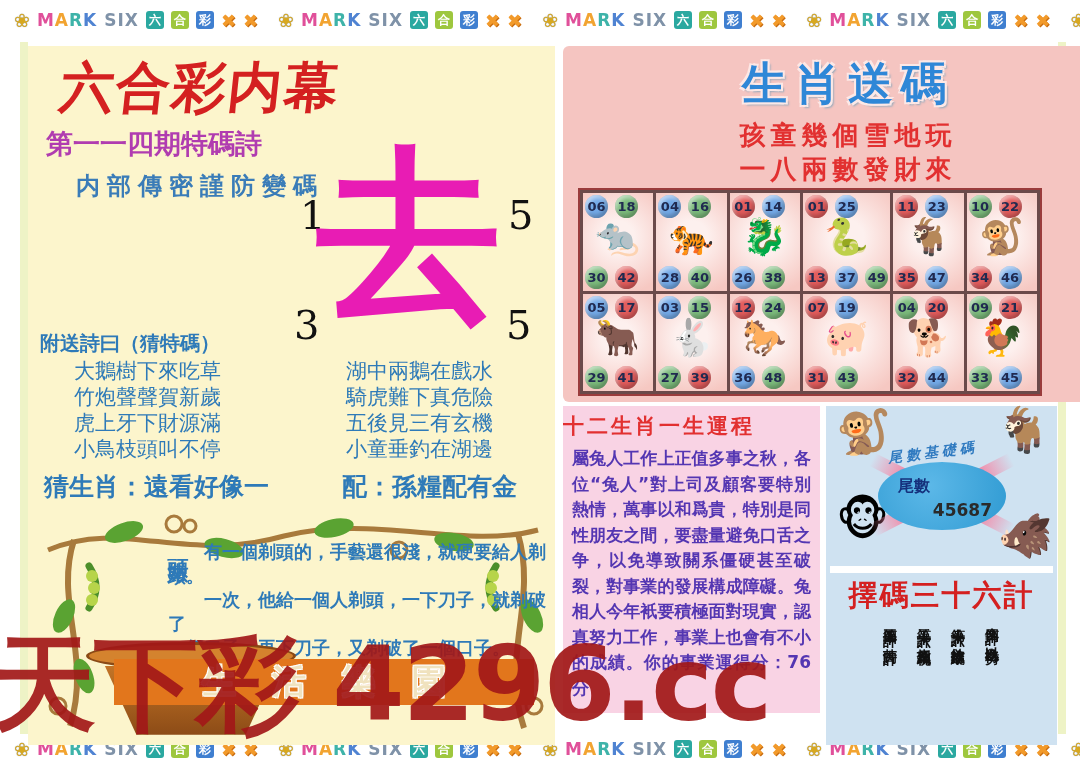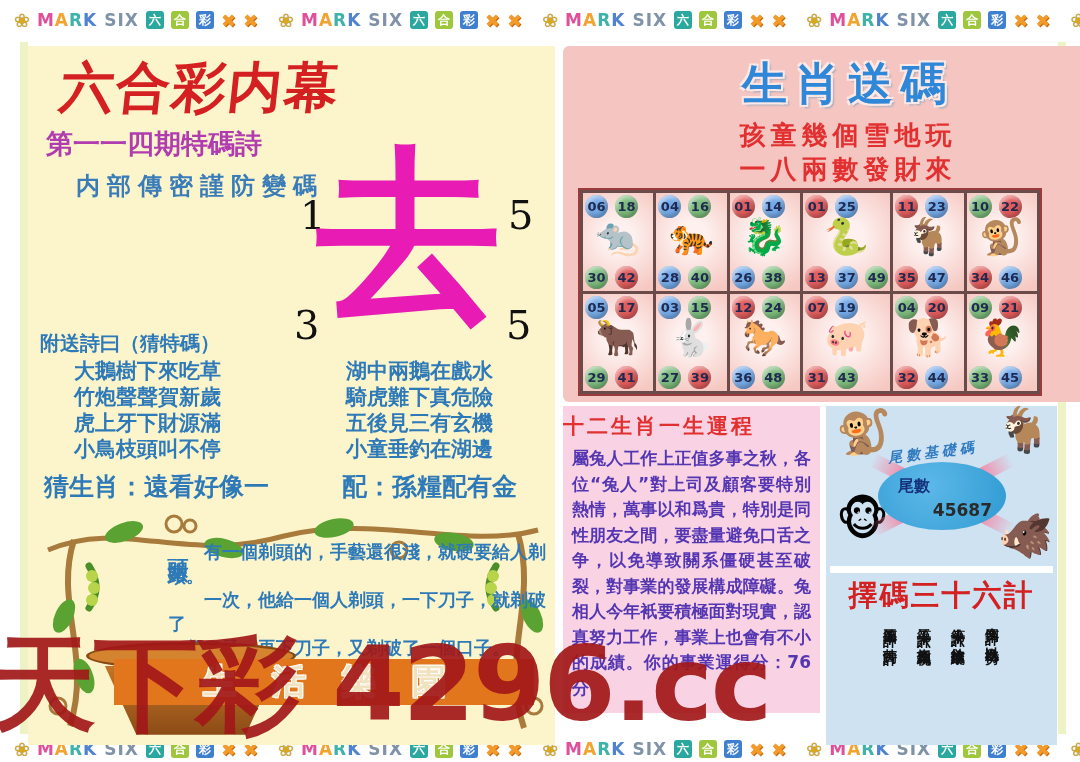--- a/index.html
+++ b/index.html
@@ -22,21 +22,21 @@
   .lp-title{position:absolute;left:32px;top:6px;font-size:54px;font-weight:bold;color:#d42020;
             transform:skewX(-6deg);letter-spacing:2px;font-family:"DejaVu Sans",sans-serif;}
   .lp-sub{position:absolute;left:18px;top:80px;font-size:27px;font-weight:bold;color:#b03cb0;}
   .lp-secret{position:absolute;left:48px;top:124px;font-size:24px;font-weight:bold;color:#3a7cb8;letter-spacing:7px;}
   .lp-codes{position:absolute;left:14px;top:158px;font-size:21px;font-weight:bold;color:#c050c0;}
   .lp-corner{position:absolute;font-size:40px;color:#111;font-family:"DejaVu Serif",serif;}
   .n1{left:272px;top:146px;} .n2{left:480px;top:146px;} .n3{left:266px;top:256px;} .n4{left:478px;top:256px;}
   .lp-big{position:absolute;left:288px;top:96px;font-size:185px;line-height:1;font-weight:bold;
           color:#e81cb4;font-family:"DejaVu Serif",serif;}
   .lp-poemhead{position:absolute;left:12px;top:284px;font-size:20px;font-weight:bold;color:#2e7ab8;}
-  .poem-col{position:absolute;top:312px;font-size:21px;font-weight:bold;color:#2e7ab8;line-height:26px;}
+  .poem-col{position:absolute;top:312px;font-size:21px;font-weight:normal;color:#2e7ab8;line-height:26px;}
   .poem-col.pl{left:46px;} .poem-col.pr{left:318px;}
   .lp-guess{position:absolute;left:16px;top:424px;font-size:25px;font-weight:bold;color:#2e7ab8;}
   .lp-match{position:absolute;left:314px;top:424px;font-size:25px;font-weight:bold;color:#2e7ab8;}
   .vine{position:absolute;left:6px;top:460px;z-index:1;}
   .story-title{position:absolute;left:136px;top:496px;font-size:21px;font-weight:bold;color:#2e7ab8;
                writing-mode:vertical-rl;letter-spacing:3px;z-index:2;}
   .story{position:absolute;left:140px;top:494px;width:378px;font-size:18px;font-weight:bold;
          color:#2e7ab8;line-height:24px;z-index:2;}
   .pot{position:absolute;left:58px;top:596px;width:210px;height:100px;z-index:3;}
   .pot-rim{position:absolute;left:0;top:0;width:210px;height:28px;border-radius:50%;

